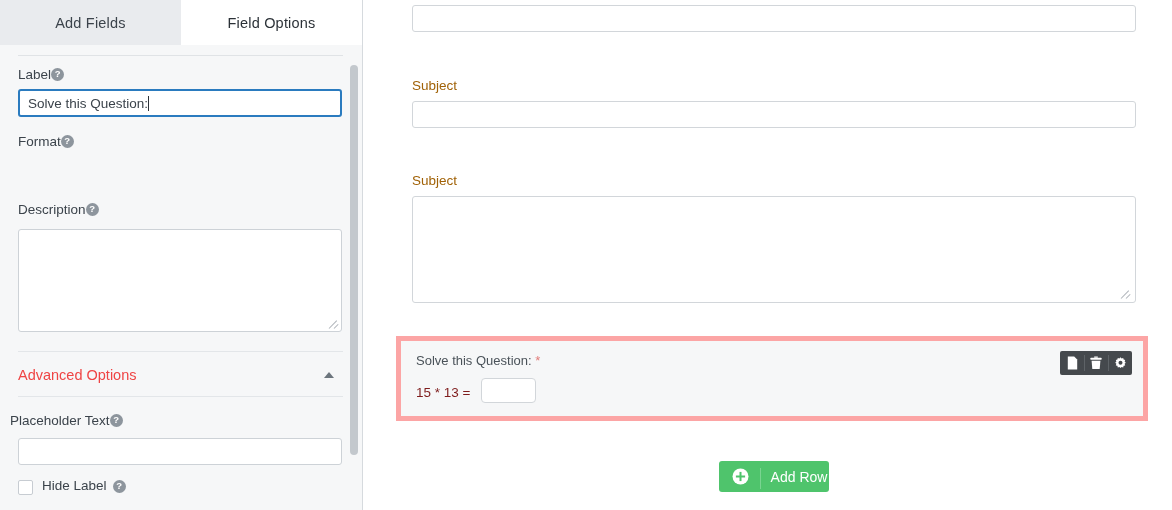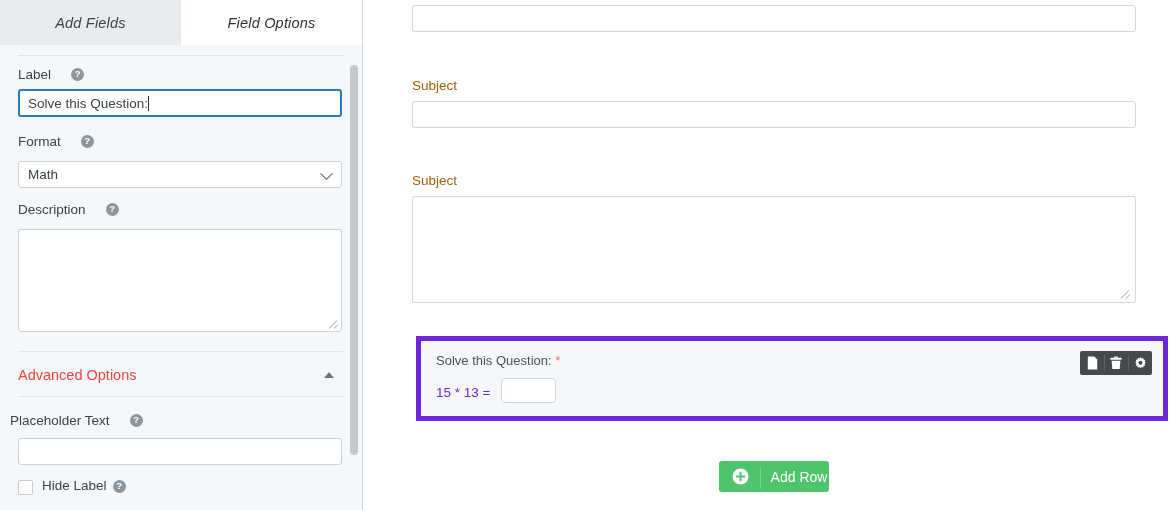--- a/index.html
+++ b/index.html
@@ -19,21 +19,20 @@
     background: #f6f7f8;
     border-right: 1px solid #d6dade;
     overflow: hidden;
   }
   .tabbar {
     position: absolute; left: 0; top: 0;
     width: 362px; height: 45px;
     display: flex;
     background: #e9ebee;
     border-bottom: 1px solid #d6dade;
-    font-style: italic;
   }
   .tab {
     flex: 1 1 50%;
     display: flex; align-items: center; justify-content: center;
     font-size: 14.5px;
     color: #3b434b;
     letter-spacing: .2px;
     cursor: pointer;
     background: #e9ebee;
     height: 45px;
@@ -50,21 +49,21 @@
   }
   .top-rule {
     position: absolute; left: 18px; top: 10px;
     width: 325px; height: 1px; background: #e0e3e6;
   }
 
   .fld-label {
     position: absolute;
     font-size: 13.5px;
     color: #3b434b;
-    display: flex; align-items: center; gap: 20px;
+    display: flex; align-items: center; gap: 0;
     white-space: nowrap;
   }
   .help {
     display: inline-flex; align-items: center; justify-content: center;
     width: 13px; height: 13px; border-radius: 50%;
     background: #8d959d; color: #ffffff;
     font-size: 9.5px; font-weight: bold; line-height: 1;
     font-family: "Liberation Sans", sans-serif;
     padding-bottom: 1px;
   }
@@ -198,37 +197,36 @@
   .p-area {
     position: absolute;
     background: #ffffff;
     border: 1px solid #d2d6da;
     border-radius: 3px;
   }
 
   
   .red-box {
     position: absolute;
-    border: 5px solid #6d28d9;
-    background: #ffffff;
-    margin-left: 20px;
+    border: 5px solid #fca5a5;
+    background: #ffffff;
   }
   .cap-field {
     position: absolute;
     background: #f6f7f8;
   }
   .cap-label {
     position: absolute;
     font-size: 13px; color: #4a5259;
     white-space: nowrap;
   }
   .req-star { color: #e27c79; font-size: 13px; }
   .cap-eq {
     position: absolute;
-    font-size: 13.5px; color: #6d28d9;
+    font-size: 13.5px; color: #7f1d1d;
     white-space: nowrap;
   }
   .cap-answer {
     position: absolute;
     background: #ffffff;
     border: 1px solid #d2d6da;
     border-radius: 4px;
   }
   .tool-strip {
     position: absolute;
@@ -313,26 +311,20 @@
       </div>
       <div class="txt-input focused" style="left:18px; top:44px; width:324px; height:28px;"></div>
       <div class="input-text-row" style="left:28px; top:44px; height:28px;">
         <span>Solve this Question:</span>
           <span class="caret-cursor"></span>
       </div>
 
       <div class="fld-label" style="left:18px; top:89px;">
         <span>Format</span>
         <span class="help">?</span>
-      </div>
-      <div class="sel-wrap" style="left:18px; top:116px; width:324px; height:27px;">
-        <div class="sel-box">
-          <span>Math</span>
-        </div>
-        <span class="chev"></span>
       </div>
 
       <div class="fld-label" style="left:18px; top:157px;">
         <span>Description</span>
         <span class="help">?</span>
       </div>
       <textarea class="area-input" style="left: 18px; top: 184px; width: 324px; height: 103px;" placeholder=""></textarea>
       <span class="resize-grip" style="left:329px; top:274px;"></span>
 
       <div class="sect-rule" style="top:306px;"></div>

